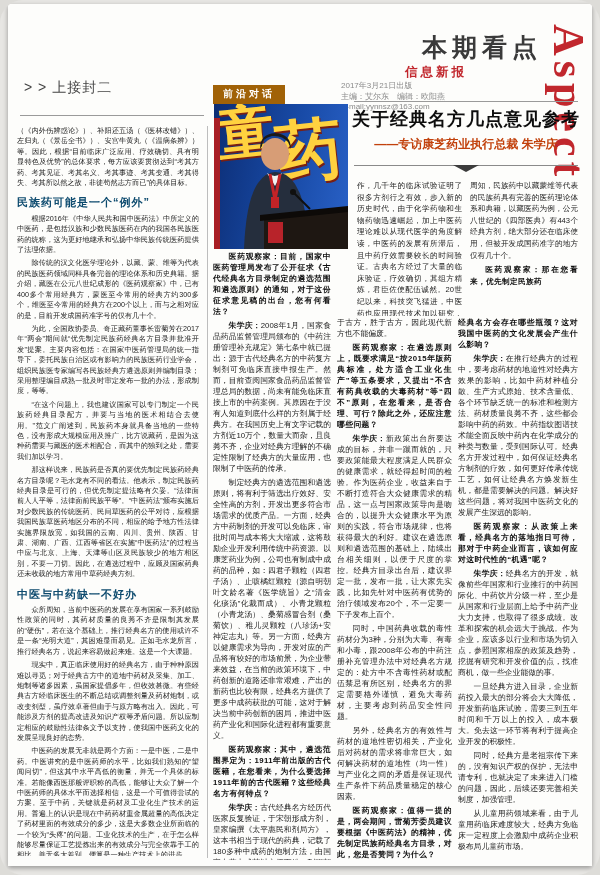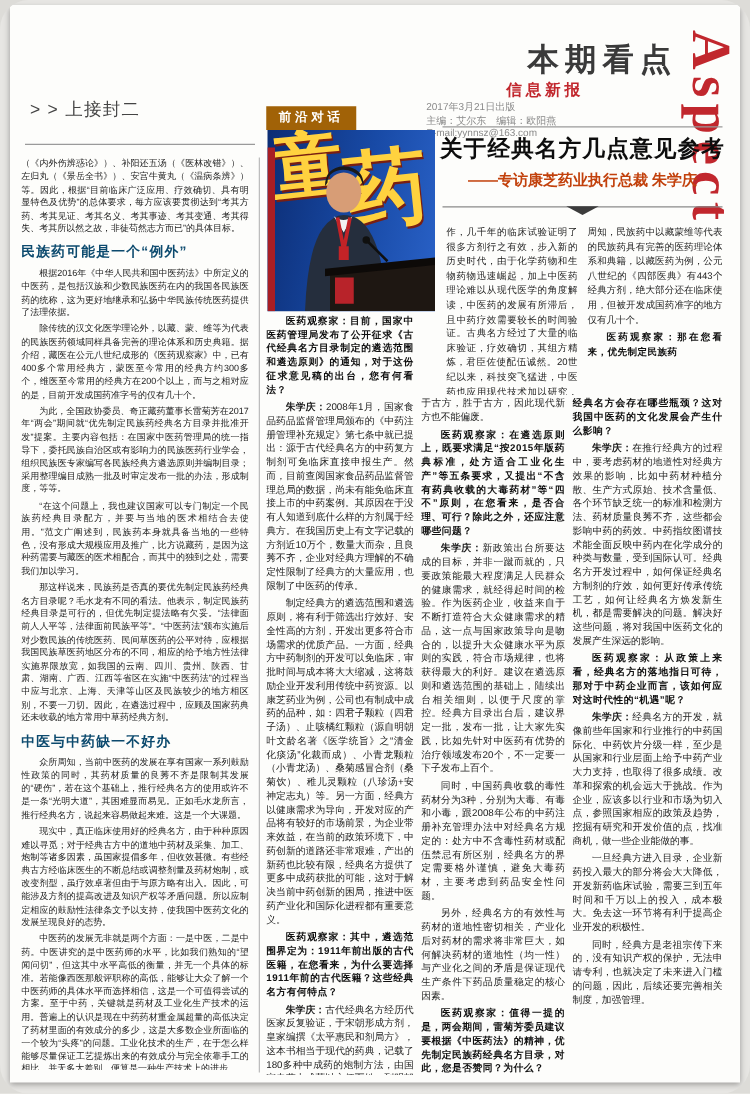--- a/index.html
+++ b/index.html
@@ -135,14 +135,15 @@
       <p class="seg seg-p">另外，经典名方的有效性与药材的道地性密切相关，产业化后对药材的需求将非常巨大，如何解决药材的道地性（均一性）与产业化之间的矛盾是保证现代生产条件下药品质量稳定的核心因素。</p>
       <p class="seg seg-q"><b>医药观察家：</b>值得一提的是，两会期间，雷菊芳委员建议要根据《中医药法》的精神，优先制定民族药经典名方目录，对此，您是否赞同？为什么？</p>
     </div>
   <div class="abs tcol col3 seg-host">
       <p class="seg seg-qcont">经典名方会存在哪些瓶颈？这对我国中医药的文化发展会产生什么影响？</p>
       <p class="seg seg-a"><b>朱学庆：</b>在推行经典方的过程中，要考虑药材的地道性对经典方效果的影响，比如中药材种植分散、生产方式原始、技术含量低、各个环节缺乏统一的标准和检测方法、药材质量良莠不齐，这些都会影响中药的药效。中药指纹图谱技术能全面反映中药内在化学成分的种类与数量，受到国际认可。经典名方开发过程中，如何保证经典名方制剂的疗效，如何更好传承传统工艺，如何让经典名方焕发新生机，都是需要解决的问题。解决好这些问题，将对我国中医药文化的发展产生深远的影响。</p>
       <p class="seg seg-q"><b>医药观察家：</b>从政策上来看，经典名方的落地指日可待，那对于中药企业而言，该如何应对这时代性的“机遇”呢？</p>
       <p class="seg seg-a"><b>朱学庆：</b>经典名方的开发，就像前些年国家和行业推行的中药国际化、中药饮片分级一样，至少是从国家和行业层面上给予中药产业大力支持，也取得了很多成绩。改革和探索的机会远大于挑战。作为企业，应该多以行业和市场为切入点，参照国家相应的政策及趋势，挖掘有研究和开发价值的点，找准商机，做一些企业能做的事。</p>
       <p class="seg seg-p">一旦经典方进入目录，企业新药投入最大的部分将会大大降低，开发新药临床试验，需要三到五年时间和千万以上的投入，成本极大。免去这一环节将有利于提高企业开发的积极性。</p>
       <p class="seg seg-p">同时，经典方是老祖宗传下来的，没有知识产权的保护，无法申请专利，也就决定了未来进入门槛的问题，因此，后续还要完善相关制度，加强管理。</p>
+      <p class="seg seg-p">从儿童用药领域来看，由于儿童用药临床难度较大，经典方免临床一定程度上会激励中成药企业积极布局儿童药市场。</p>
     </div>
 </div>
 
 </body></html>

